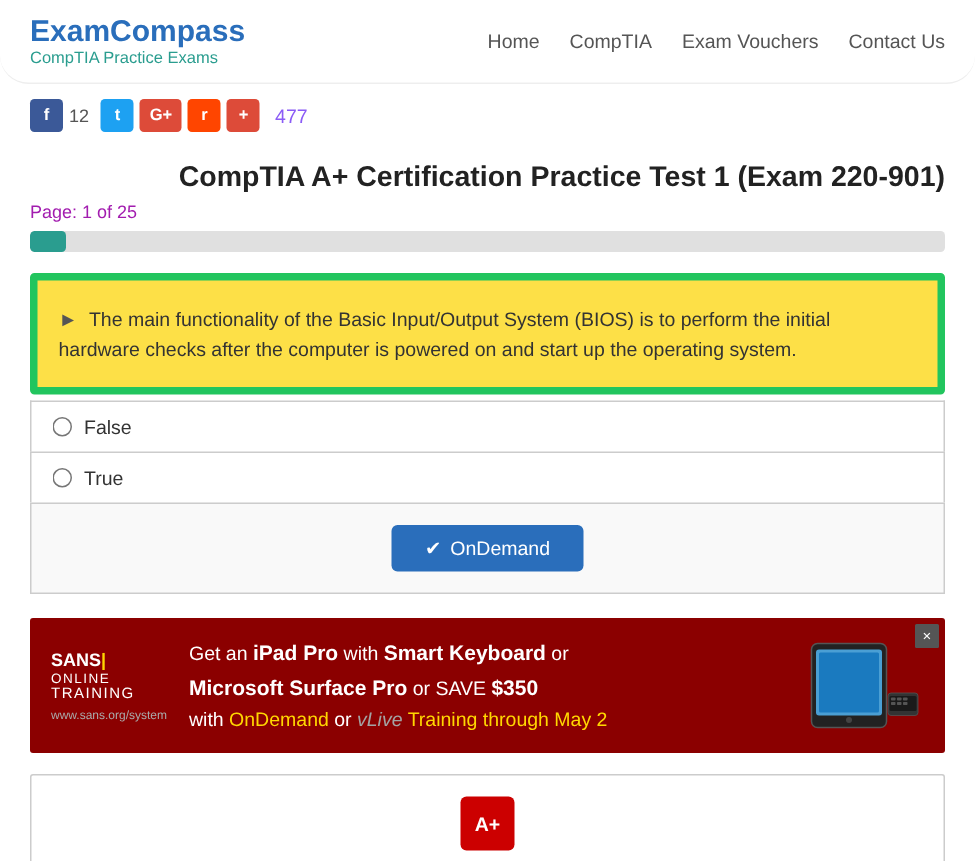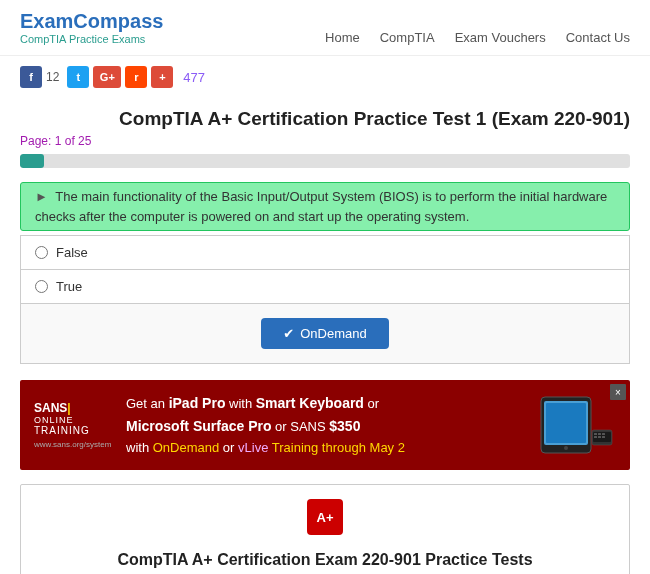--- a/index.html
+++ b/index.html
@@ -1,24 +1,25 @@
 <!DOCTYPE html>
 <html><head>
   <meta charset="utf-8">
   <style>
     * { box-sizing: border-box; margin: 0; padding: 0; }
     body { font-family: Arial, sans-serif; font-size: 14px; color: #333; background: #fff; }
 
     
     .header {
       display: flex;
-      align-items: flex-end;
+      align-items: center;
       justify-content: space-between;
       padding: 10px 20px;
       border-bottom: 1px solid #eee;
+      border-radius: 19px;
     }
     .logo-area { display: flex; flex-direction: column; }
     .logo-title { color: #2a6ebb; font-size: 20px; font-weight: bold; }
     .logo-sub { color: #2a9d8f; font-size: 11px; }
     .nav { display: flex; gap: 20px; align-items: center; }
     .nav a {
       color: #555; text-decoration: none; font-size: 13px;
     }
 
     
@@ -74,25 +75,25 @@
       overflow: hidden;
     }
     .progress-bar-inner {
       background: #2a9d8f;
       height: 100%;
       border-radius: 3px;
     }
 
     
     .question-box {
-      border: 1px solid #22c55e;
-      border-radius: 3px;
-      padding: 4px 14px;
+      border: 5px solid #22c55e;
+      border-radius: 3px;
+      padding: 16px 14px;
       margin-bottom: 4px;
-      background: #86efac;
+      background: #fde047;
     }
     .question-text {
       font-size: 13px;
       color: #333;
       line-height: 1.5;
     }
     .question-text .arrow {
       color: #555;
       margin-right: 4px;
     }
@@ -251,22 +252,22 @@
     <div class="ad-logo">
       <span class="sans">
         <span style="color:#fff;">SANS</span><span style="color:#ffd700;">|</span>
       </span>
       <span class="online">ONLINE</span>
       <span class="training">TRAINING</span>
       <span class="url">www.sans.org/system</span>
     </div>
     <div class="ad-text">
       <span>Get an </span><b>iPad Pro</b><span> with </span><b>Smart Keyboard</b><span> or</span><br>
-      <b>Microsoft Surface Pro</b><span> or SANS </span><b>$350</b><br>
-      <span>with <span style="color:#ffd700;">OnDemand</span> or <span style="color:#f0abfc;">vLive</span> <span style="color:#ffd700;">Training through May 2</span></span>
+      <b>Microsoft Surface Pro</b><span> or SAVE </span><b>$350</b><br>
+      <span>with <span style="color:#ffd700;">OnDemand</span> or <span style="color:#a3a3a3;font-style:italic;">vLive</span> <span style="color:#ffd700;">Training through May 2</span></span>
     </div>
 
     <div style="position:relative; width:80px; height:60px;">
       <svg width="80" height="60" viewBox="0 0 80 60">
         <rect x="5" y="2" width="50" height="56" rx="4" fill="#222" stroke="#555" stroke-width="1"></rect>
         <rect x="8" y="6" width="44" height="44" rx="2" fill="#4a9fd4"></rect>
         <rect x="10" y="8" width="40" height="40" rx="1" fill="#1a7abf"></rect>
         <circle cx="30" cy="53" r="2" fill="#444"></circle>
 
         <rect x="56" y="35" width="20" height="15" rx="2" fill="#333" stroke="#555" stroke-width="0.5"></rect>

